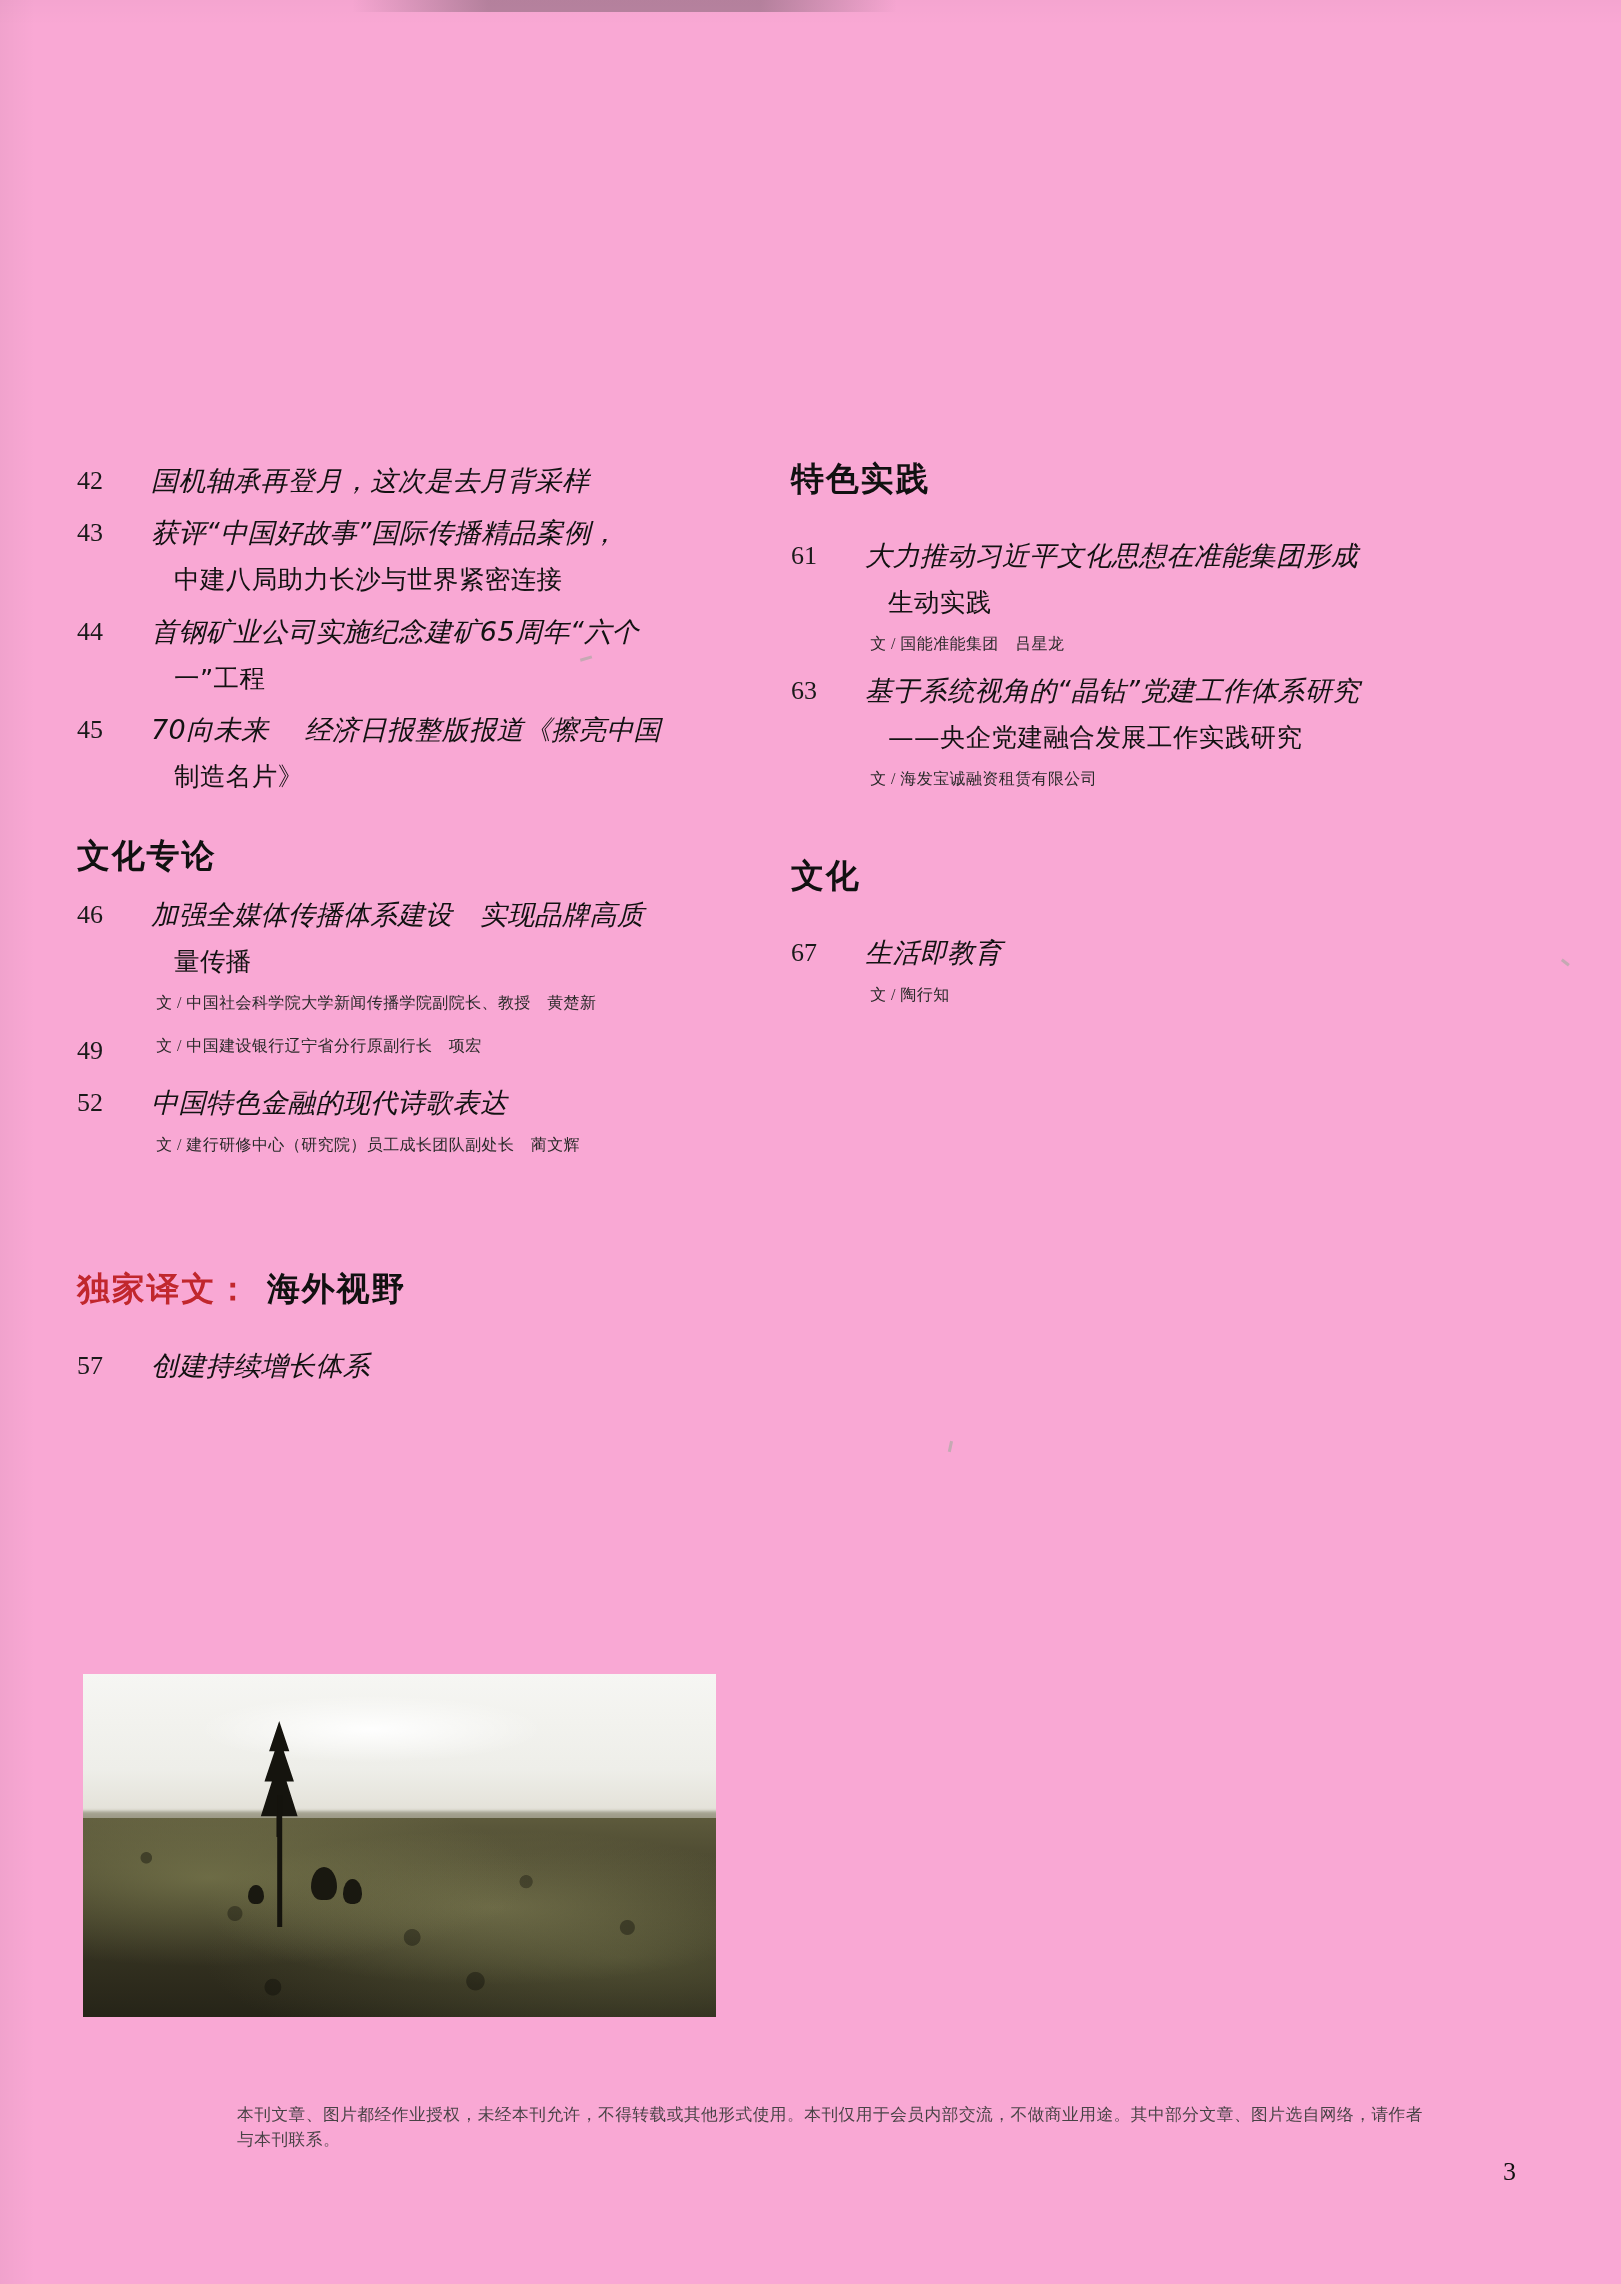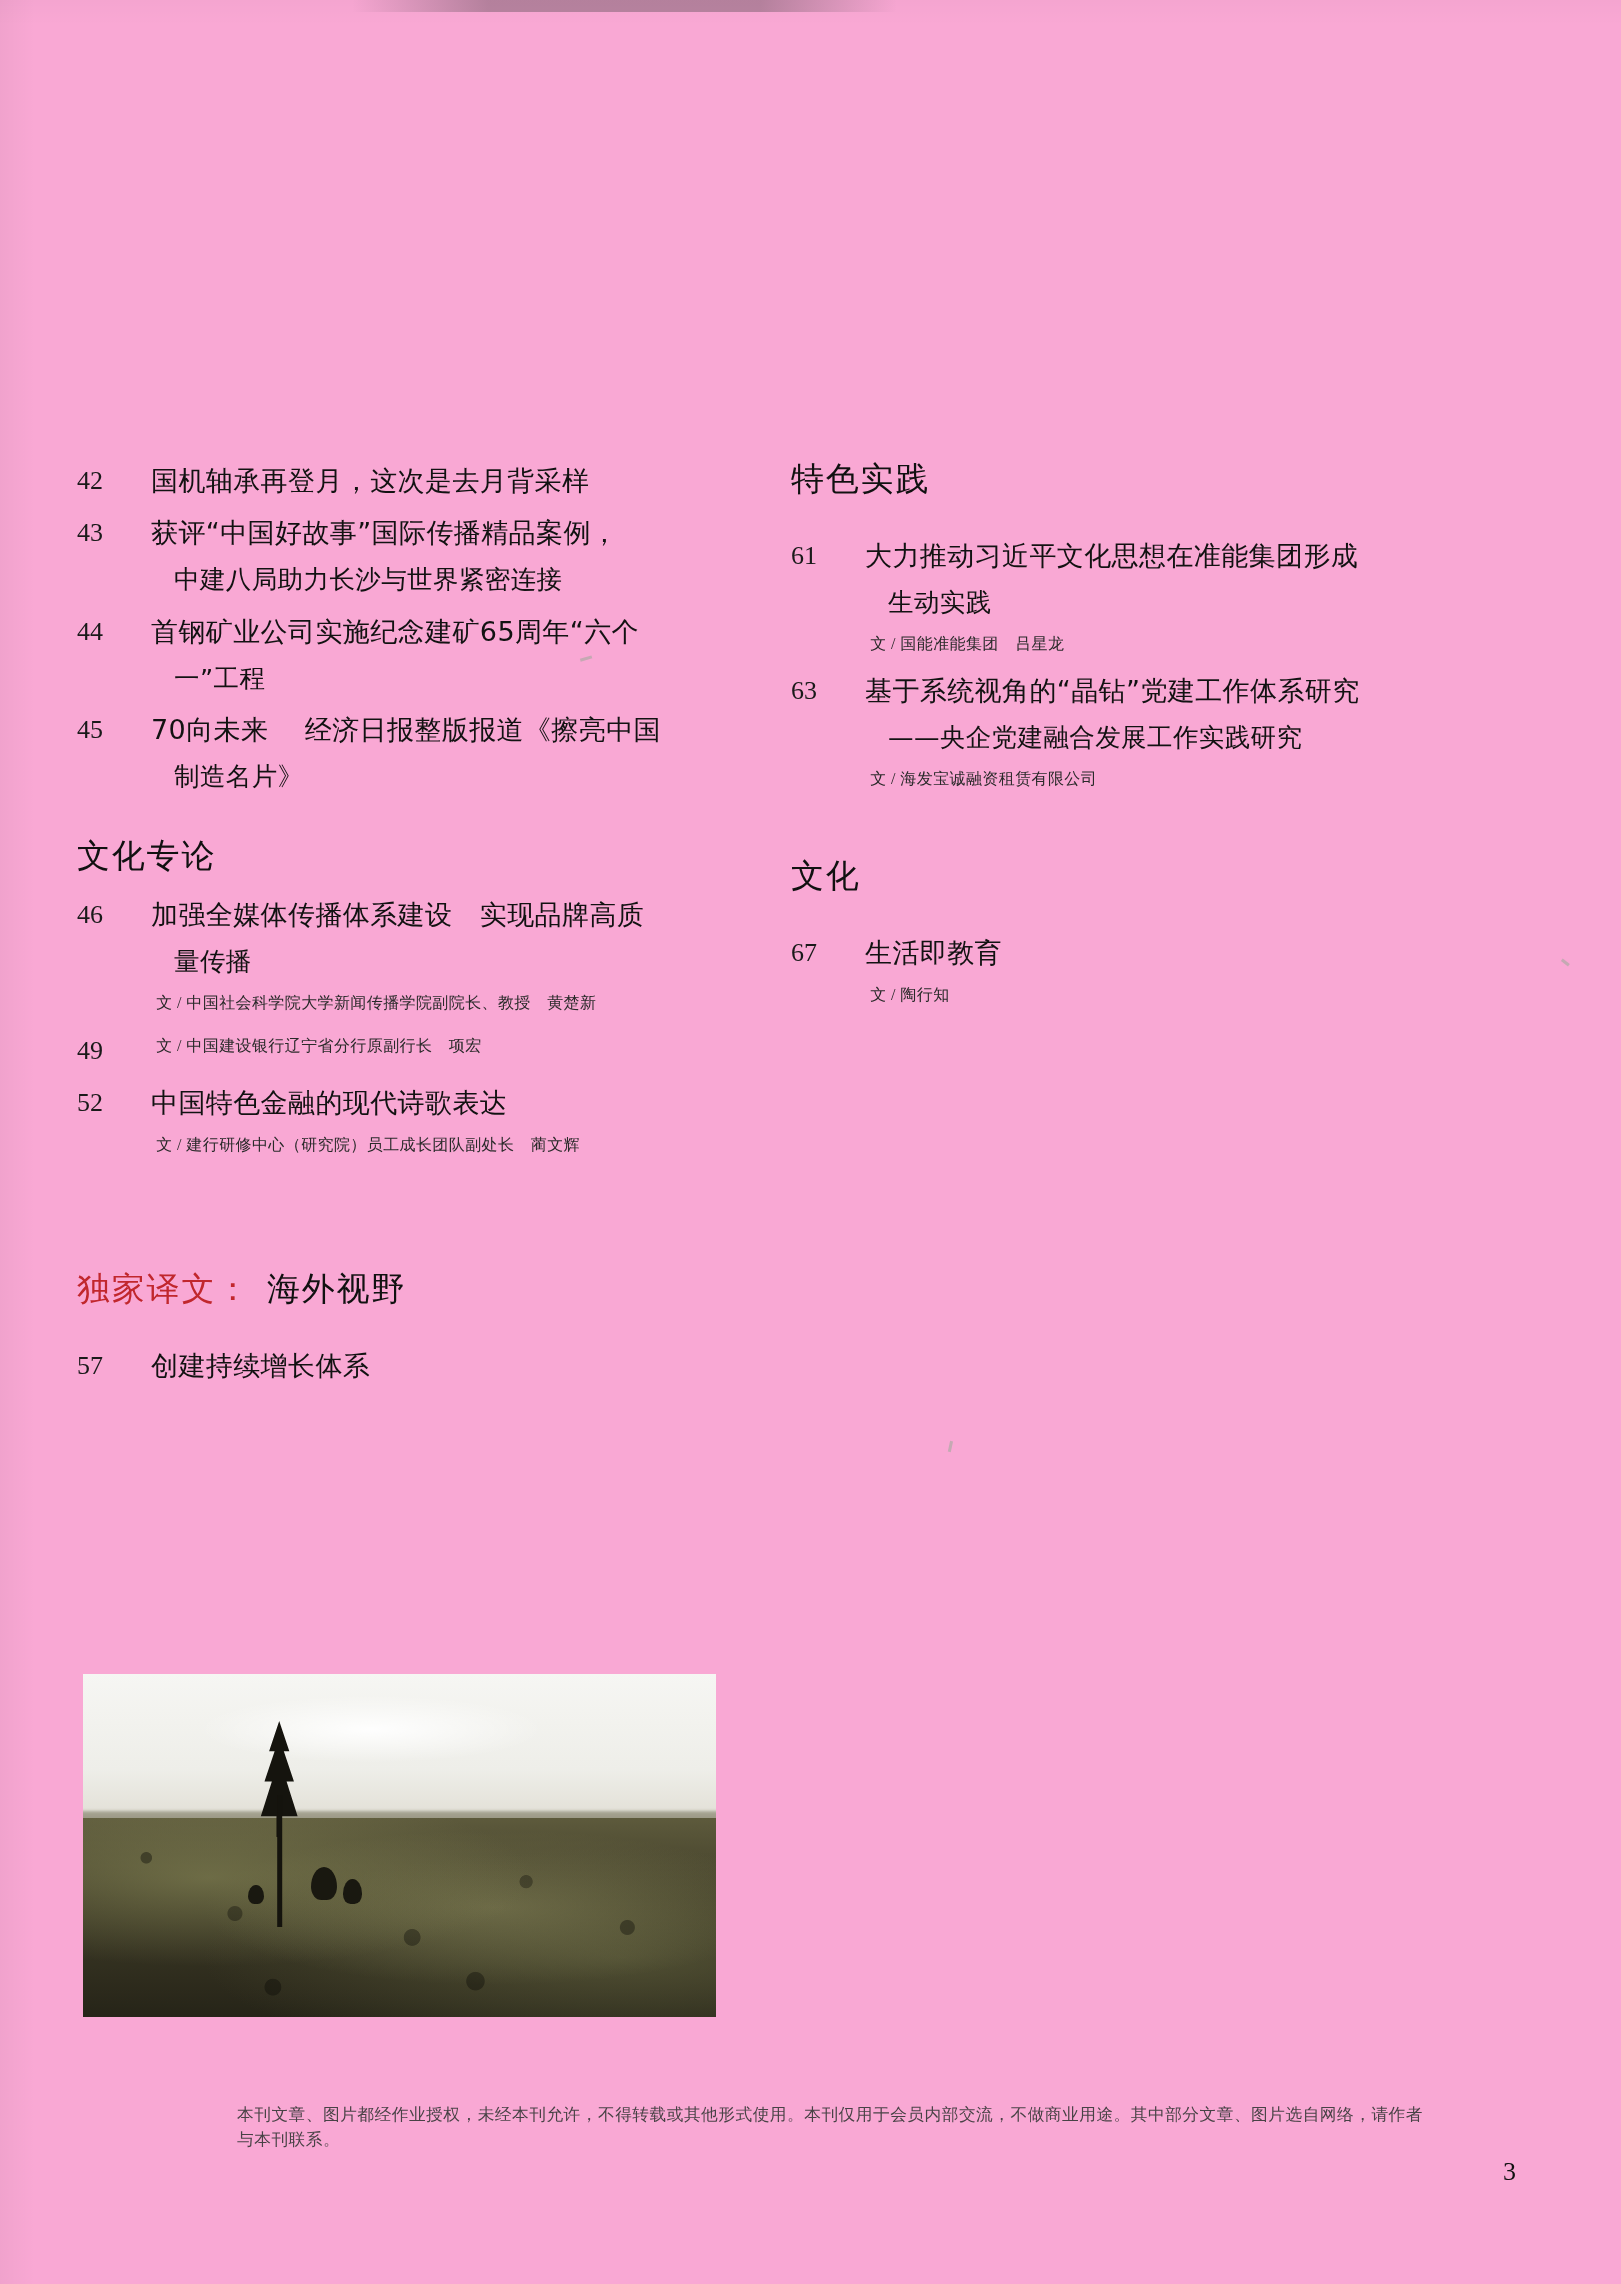--- a/index.html
+++ b/index.html
@@ -50,21 +50,21 @@
   .col-right {
     position: absolute;
     left: 791px;
     top: 457px;
     width: 703px;
   }
 
   
   .section-head {
     font-family: "DejaVu Sans", "Liberation Sans", sans-serif;
-    font-weight: 400;
+    font-weight: 700;
     font-size: 33px;
     letter-spacing: 1.8px;
     color: #111111;
     margin: 0;
     padding: 0;
   }
   .section-head.accent {
     color: #c1272d;
     margin-top: 48px;
   }
@@ -90,20 +90,21 @@
   .entry .body {
     flex: 1 1 auto;
   }
   .entry .title {
     font-size: 27px;
     line-height: 47px;
     color: #121212;
     letter-spacing: 0.4px;
     font-family: "DejaVu Sans", "Liberation Sans", sans-serif;
     font-weight: 400;
+    font-style: italic;
   }
   .entry .subtitle {
     font-size: 25.5px;
     line-height: 46px;
     color: #121212;
     letter-spacing: 0.4px;
     font-family: "DejaVu Sans", "Liberation Sans", sans-serif;
     padding-left: 23px;
   }
   .entry .byline {

